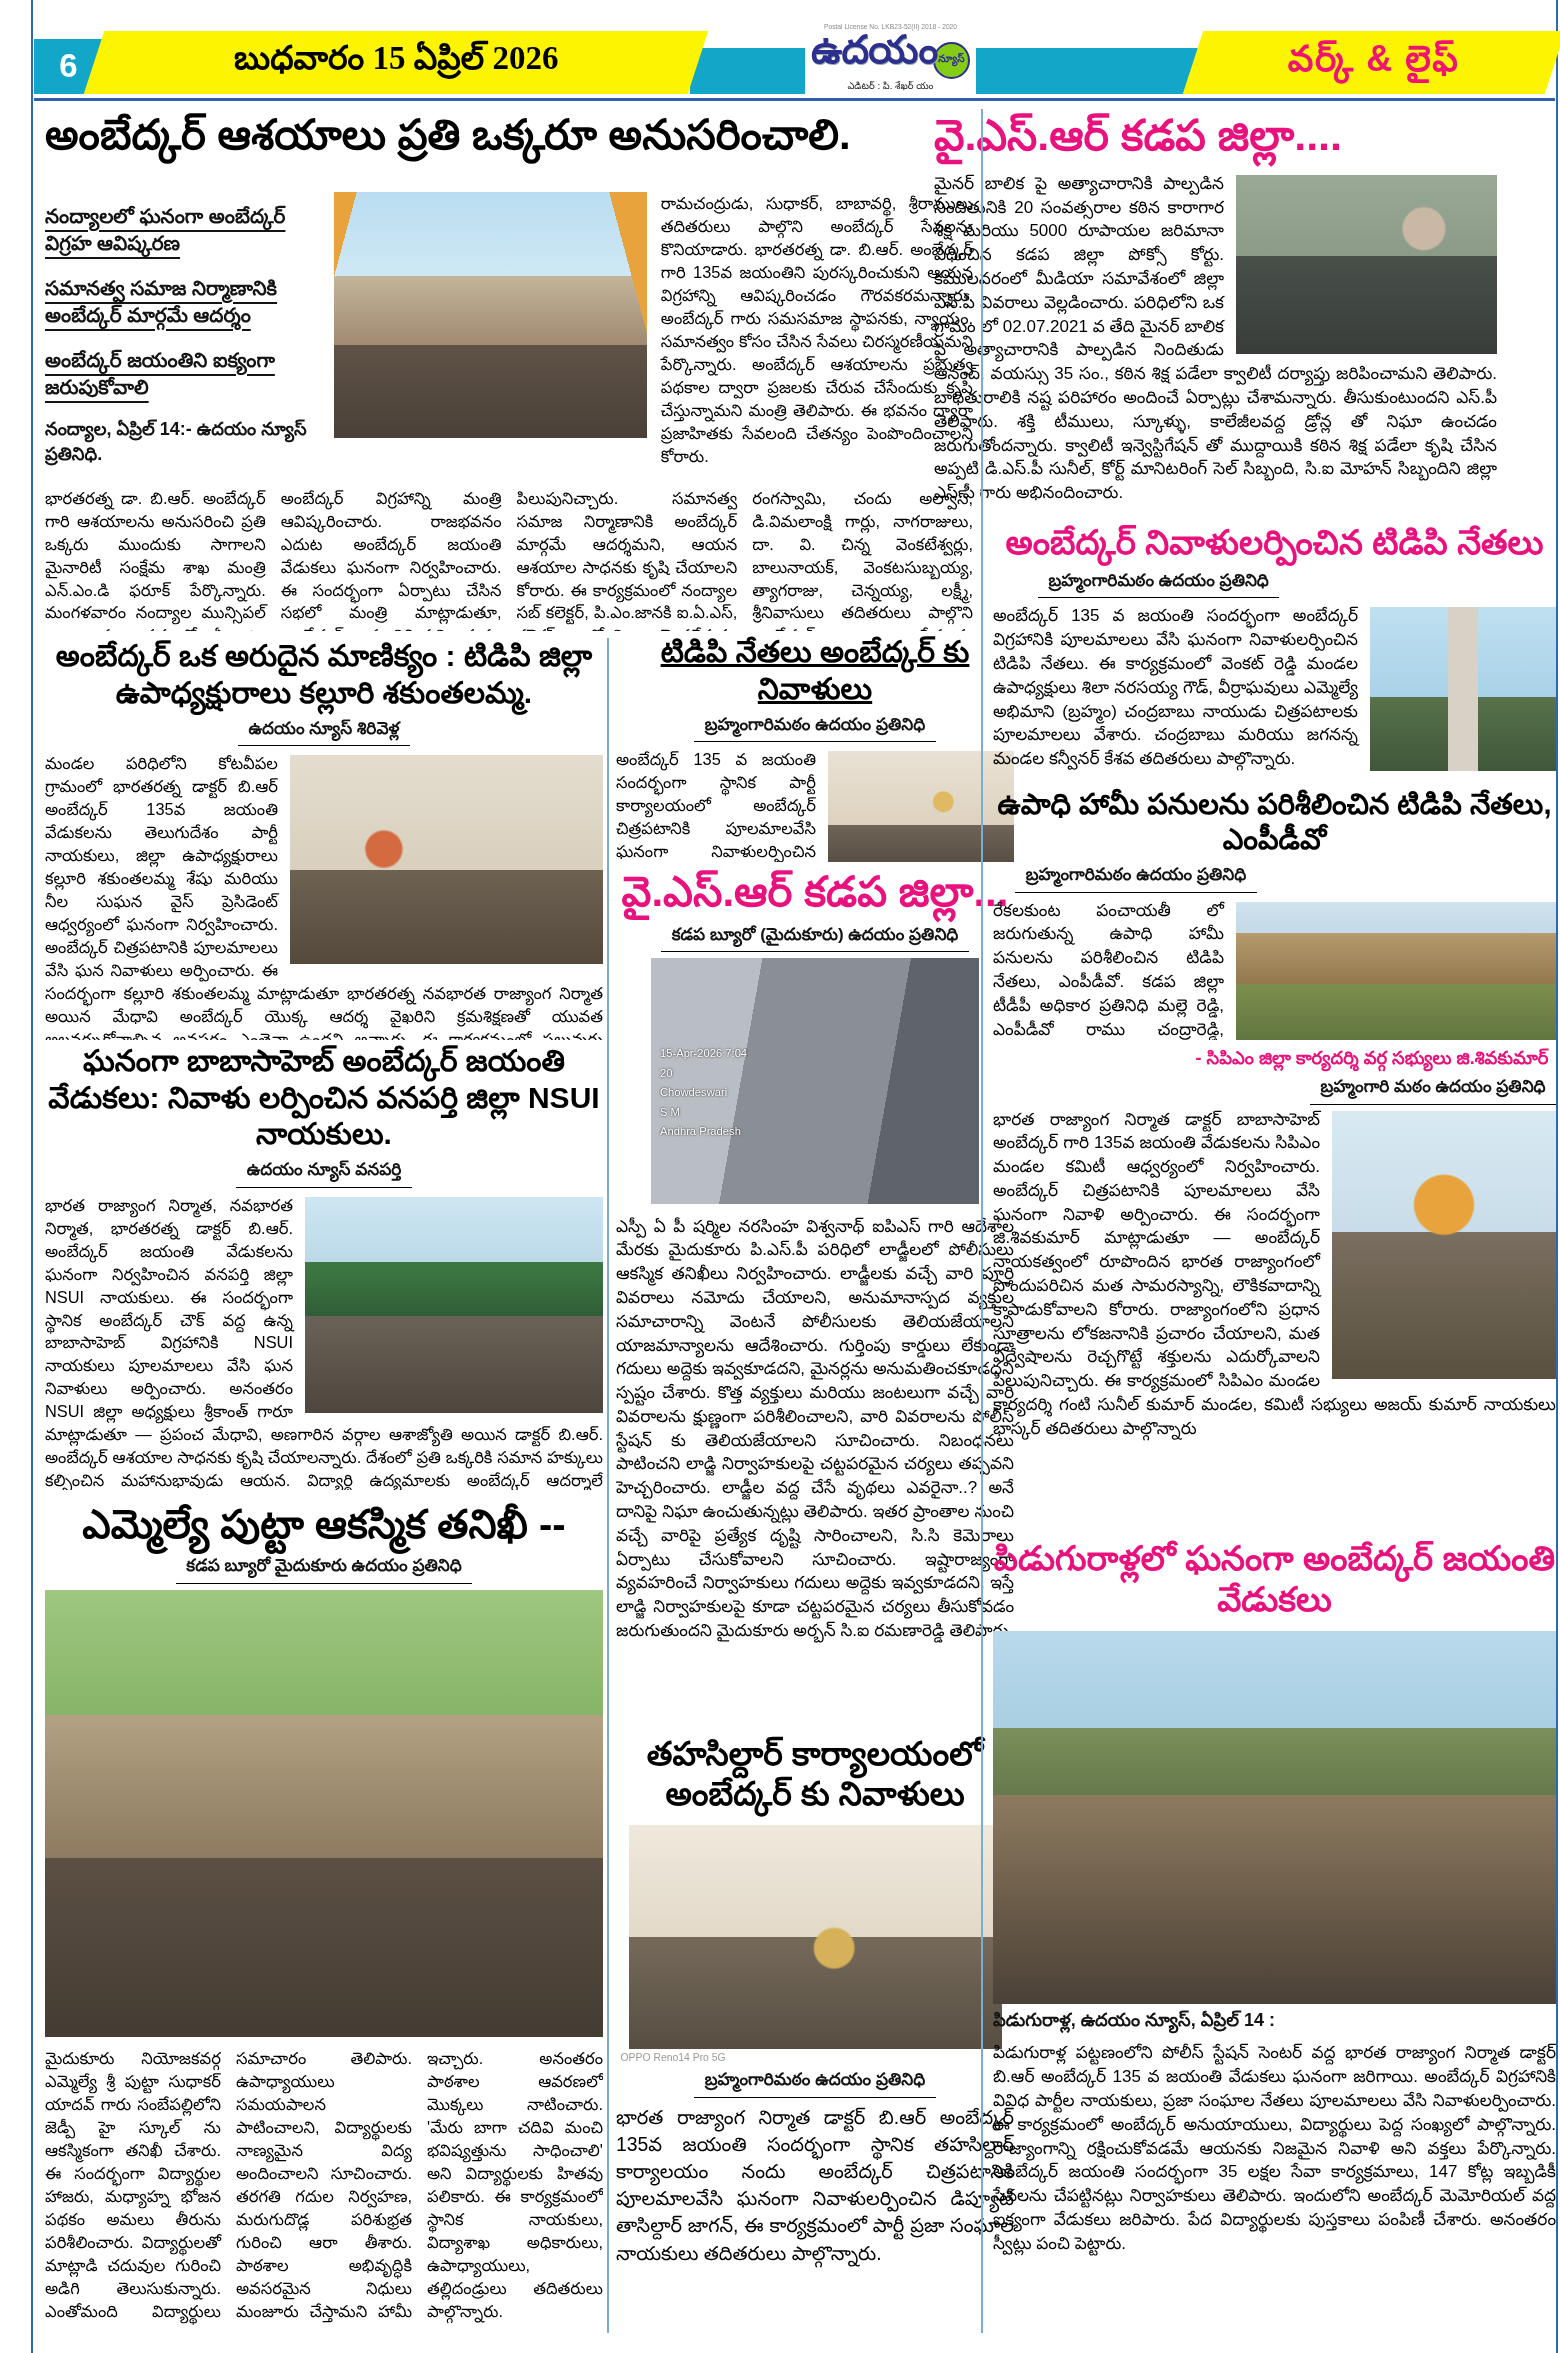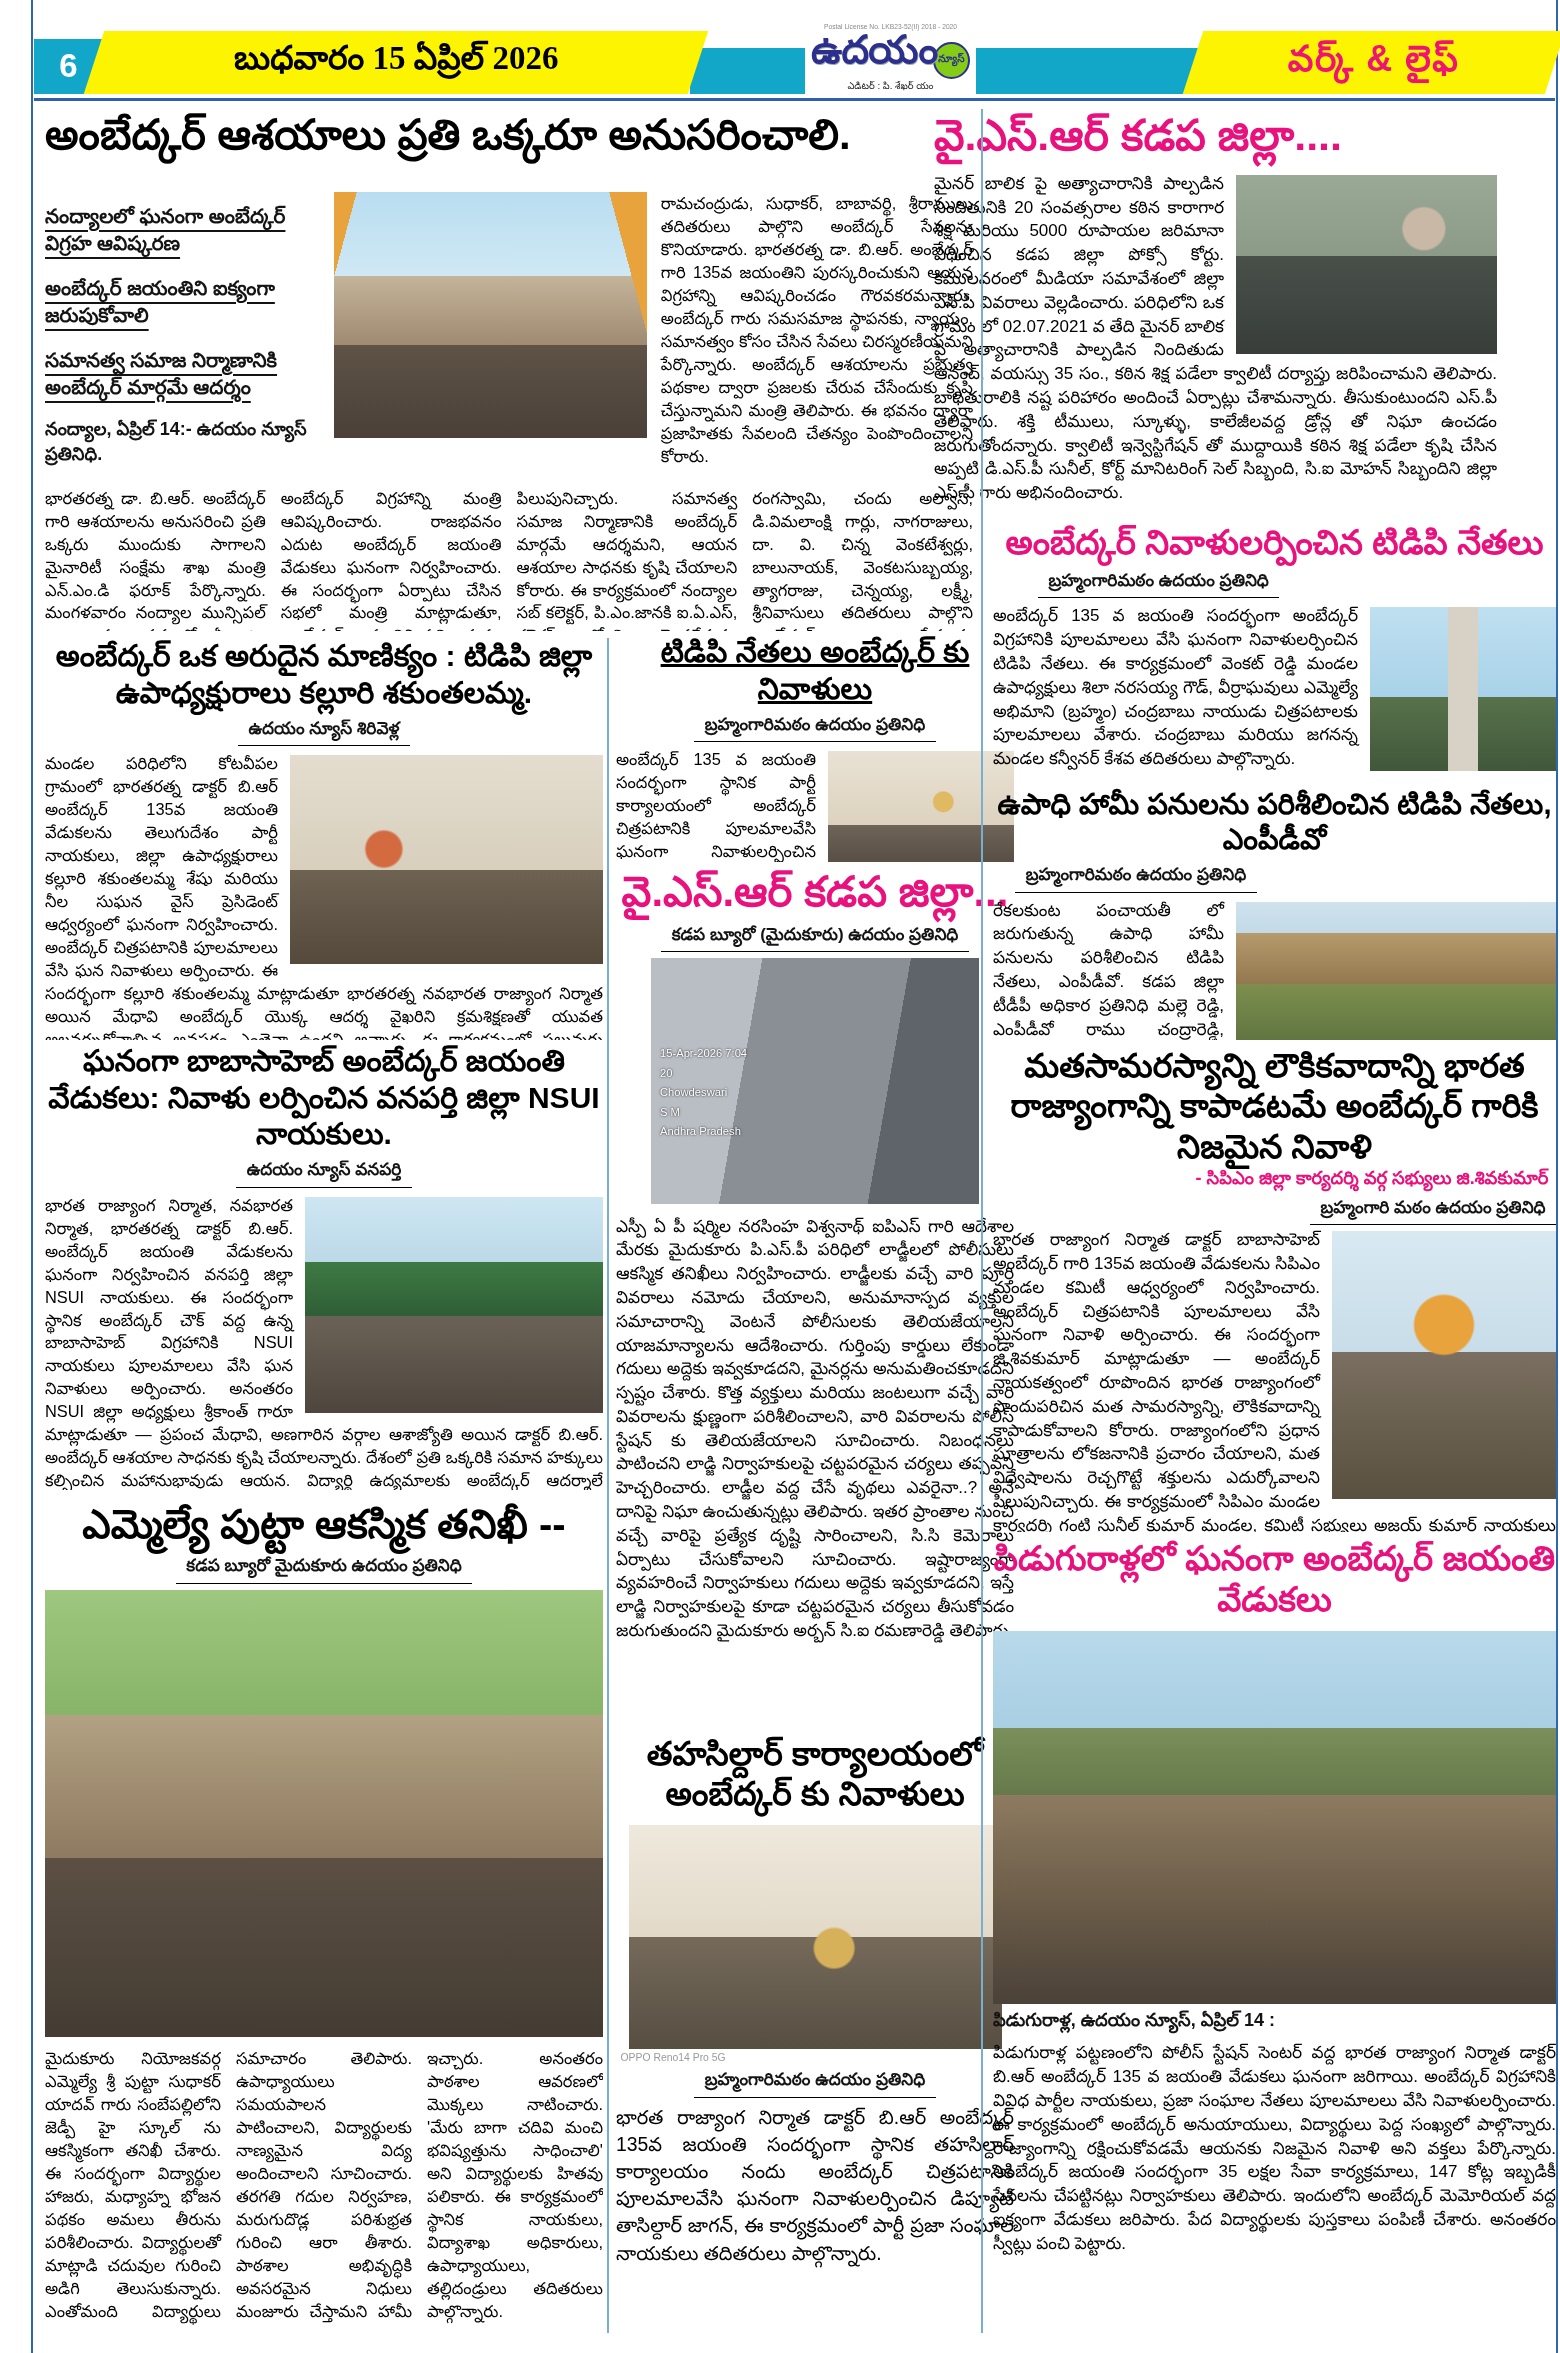--- a/index.html
+++ b/index.html
@@ -76,22 +76,22 @@
   <div class="sectionband">
       <span>వర్క్ &amp; లైఫ్</span>
     </div>
 </div>
 
 <div class="art" style="left:45px;top:109px;width:928px;height:522px;">
   <div class="hl" style="font-size:42px;text-align:left;">అంబేద్కర్ ఆశయాలు ప్రతి ఒక్కరూ అనుసరించాలి.</div>
   <div style="display:flex;margin-top:32px;">
     <div style="width:276px;flex:0 0 auto;padding-top:10.4px;">
       <div class="sub">నంద్యాలలో  ఘనంగా అంబేద్కర్ విగ్రహ ఆవిష్కరణ</div>
+      <div class="sub">సమానత్వ సమాజ నిర్మాణానికి అంబేద్కర్ మార్గమే ఆదర్శం</div>
       <div class="sub">అంబేద్కర్ జయంతిని ఐక్యంగా జరుపుకోవాలి</div>
-      <div class="sub">సమానత్వ సమాజ నిర్మాణానికి అంబేద్కర్ మార్గమే ఆదర్శం</div>
       <div class="dateline">నంద్యాల, ఏప్రిల్ 14:- ఉదయం న్యూస్ ప్రతినిధి.</div>
     </div>
     <div class="photo ph-statue" style="width:313px;height:246px;flex:0 0 auto;margin:0 13.4px;"></div>
     <div class="body" style="flex:1;">రామచంద్రుడు, సుధాకర్, బాబావర్థి, శ్రీరాములు తదితరులు పాల్గొని అంబేద్కర్ సేవలను కొనియాడారు. భారతరత్న డా. బి.ఆర్. అంబేద్కర్ గారి 135వ జయంతిని పురస్కరించుకుని ఆయన విగ్రహాన్ని ఆవిష్కరించడం గౌరవకరమన్నారు. అంబేద్కర్ గారు సమసమాజ స్థాపనకు, న్యాయం, సమానత్వం కోసం చేసిన సేవలు చిరస్మరణీయమని పేర్కొన్నారు. అంబేద్కర్ ఆశయాలను ప్రభుత్వ పథకాల ద్వారా ప్రజలకు చేరువ చేసేందుకు కృషి చేస్తున్నామని మంత్రి తెలిపారు. ఈ భవనం ద్వారా ప్రజాహితకు సేవలంది చేతన్యం పెంపొందించాలని కోరారు.</div>
   </div>
   <div class="body cols" style="column-count:4;margin-top:12px;height:201px;">భారతరత్న డా. బి.ఆర్. అంబేద్కర్ గారి ఆశయాలను అనుసరించి ప్రతి ఒక్కరు ముందుకు సాగాలని మైనారిటీ సంక్షేమ శాఖ మంత్రి ఎన్.ఎం.డి ఫరూక్ పేర్కొన్నారు. మంగళవారం నంద్యాల మున్సిపల్ కార్యాలయ ఆవరణలో ఏర్పాటు చేసిన నూతన డా. బి.ఆర్. అంబేద్కర్ విగ్రహాన్ని మంత్రి ఆవిష్కరించారు. రాజభవనం ఎదుట అంబేద్కర్ జయంతి వేడుకలు ఘనంగా నిర్వహించారు. ఈ సందర్భంగా ఏర్పాటు చేసిన సభలో మంత్రి మాట్లాడుతూ, అంబేద్కర్ జయంతిని ప్రతి ఒక్కరూ ఐక్యంగా జరుపుకోవాలని పిలుపునిచ్చారు. సమానత్వ సమాజ నిర్మాణానికి అంబేద్కర్ మార్గమే ఆదర్శమని, ఆయన ఆశయాల సాధనకు కృషి చేయాలని కోరారు. ఈ కార్యక్రమంలో నంద్యాల సబ్ కలెక్టర్, పి.ఎం.జానకి ఐ.ఏ.ఎస్, కలెక్టర్ క్యోతి వెంకటేశ్వర్లు, కొమ్ముపల్లెలు శ్రీనివాసులు, మేకల రంగస్వామి, చందు అల్వాస్, డి.విమలాంక్షి గార్లు, నాగరాజులు, దా. వి. చిన్న వెంకటేశ్వర్లు, బాలునాయక్, వెంకటసుబ్బయ్య, త్యాగరాజు, చెన్నయ్య, లక్ష్మీ, శ్రీనివాసులు తదితరులు పాల్గొని అంబేద్కర్ సేవలను స్మరించుకున్నారు. అంబేద్కర్ ఆశయాలను ఆచరించి ప్రతి ఒక్కరూ ముందుకు సాగాలని, సమాజంలో సమానత్వం నెలకొనాలంటే అంబేద్కర్ చూపిన బాటలో నడవాలని వక్తలు పేర్కొన్నారు. విద్య, ఉద్యోగాలలో అణగారిన వర్గాలకు అవకాశాలు కల్పించిన మహానుభావుడు ఆయన అని కొనియాడారు.</div>
 </div>
 
 <div class="art" style="left:45px;top:638px;width:558px;height:402px;">
   <div class="hl" style="font-size:30px;">అంబేద్కర్ ఒక అరుదైన మాణిక్యం : టిడిపి జిల్లా ఉపాధ్యక్షురాలు కల్లూరి శకుంతలమ్మ.</div>
@@ -168,21 +168,20 @@
 <div class="art" style="left:993px;top:787px;width:563px;height:253px;">
   <div class="hl" style="font-size:29px;">ఉపాధి హామీ పనులను పరిశీలించిన టిడిపి నేతలు, ఎంపీడీవో</div>
   <span class="byline" style="text-align:left;margin-left:22.4px;"><b>బ్రహ్మంగారిమఠం ఉదయం ప్రతినిధి</b></span>
   <div>
     <div class="photo ph-field fr" style="width:320px;height:142px;"></div>
     <div class="body" style="font-size:17px;">రేకలకుంట పంచాయతీ లో జరుగుతున్న ఉపాధి హామీ పనులను పరిశీలించిన టిడిపి నేతలు, ఎంపీడీవో. కడప జిల్లా టీడీపీ అధికార ప్రతినిధి మల్లె రెడ్డి, ఎంపీడీవో రాము చంద్రారెడ్డి, ఉపాధ్యక్షులు ఏఎస్ పారుశర్మ ఇంజనీరింగ్ అధికారులతో కలిసి క్షేత్రస్థాయిలో పనులను పరిశీలించారు. కూలీలకు పని కల్పించాలని కోరారు. ఈ కార్యక్రమంలో టీడీపీ కార్యకర్తలు పెద్దగ నాగేంద్ర, కేశవ తదితరులు పాల్గొన్నారు.</div>
   </div>
 </div>
 
 <div class="art" style="left:993px;top:1046px;width:563px;height:486px;">
-  <div class="hl" style="font-size:33px;">మతసామరస్యాన్ని లౌకికవాదాన్ని భారత రాజ్యాంగాన్ని కాపాడటమే అంబేద్కర్ గారికి నిజమైన నివాళి</div>
   <div class="attrib">- సిపిఎం జిల్లా కార్యదర్శి వర్గ సభ్యులు జి.శివకుమార్</div>
   <span class="byline" style="text-align:right;margin:0 0 7.5px;"><b>బ్రహ్మంగారి మఠం ఉదయం ప్రతినిధి</b></span>
   <div>
     <div class="photo ph-garland fr" style="width:224px;height:268px;"></div>
     <div class="body" style="font-size:17px;">భారత రాజ్యాంగ నిర్మాత డాక్టర్ బాబాసాహెబ్ అంబేద్కర్ గారి 135వ జయంతి వేడుకలను సిపిఎం మండల కమిటీ ఆధ్వర్యంలో నిర్వహించారు. అంబేద్కర్ చిత్రపటానికి పూలమాలలు వేసి ఘనంగా నివాళి అర్పించారు. ఈ సందర్భంగా జి.శివకుమార్ మాట్లాడుతూ — అంబేద్కర్ నాయకత్వంలో రూపొందిన భారత రాజ్యాంగంలో పొందుపరిచిన మత సామరస్యాన్ని, లౌకికవాదాన్ని కాపాడుకోవాలని కోరారు. రాజ్యాంగంలోని ప్రధాన సూత్రాలను లోకజనానికి ప్రచారం చేయాలని, మత విద్వేషాలను రెచ్చగొట్టే శక్తులను ఎదుర్కోవాలని పిలుపునిచ్చారు. ఈ కార్యక్రమంలో సిపిఎం మండల కార్యదర్శి గంటి సునీల్ కుమార్ మండల, కమిటీ సభ్యులు అజయ్ కుమార్ నాయకులు భాస్కర్ తదితరులు పాల్గొన్నారు</div>
   </div>
 </div>
 
 <div class="art" style="left:993px;top:1538px;width:563px;height:795px;">
   <div class="hl pink" style="font-size:34px;">పిడుగురాళ్లలో ఘనంగా అంబేద్కర్ జయంతి వేడుకలు</div>

